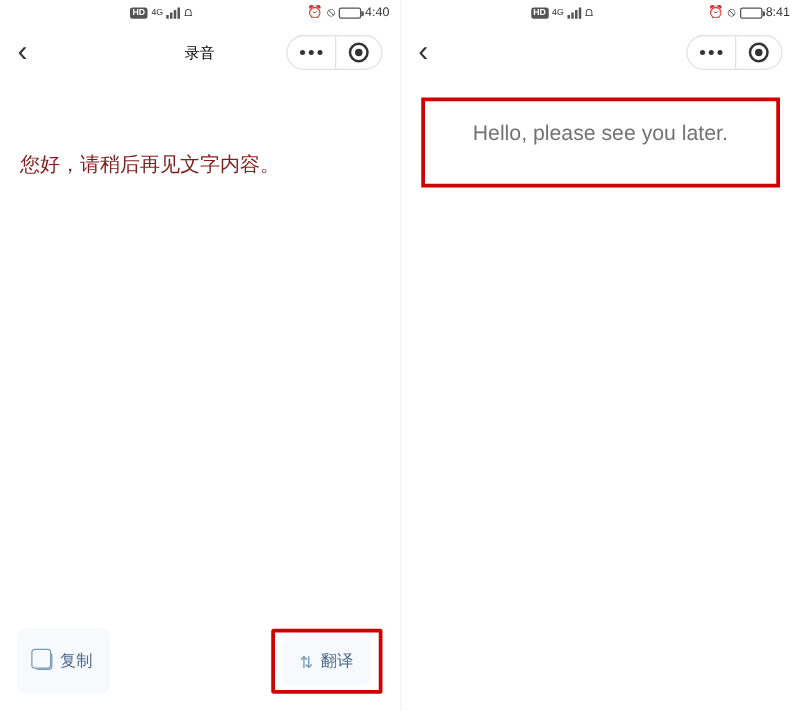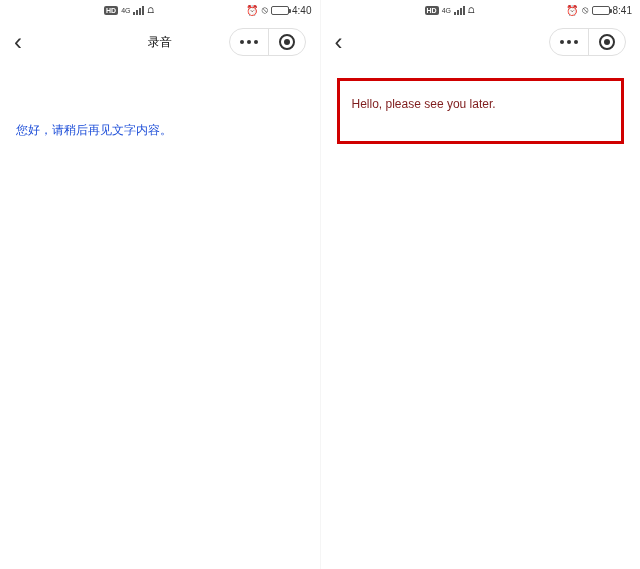--- a/index.html
+++ b/index.html
@@ -106,32 +106,33 @@
     .capsule-divider {
       width: 1px;
       background: #e0e0e0;
     }
     .content {
       flex: 1;
       padding: 18px 16px;
       position: relative;
     }
     .transcript-text {
-      font-size: 12px;
-      color: #1d4ed8;
+      font-size: 16px;
+      color: #7f1d1d;
       margin-top: 40px;
     }
     .highlight-box {
       border: 3px solid #d00000;
       padding: 16px 12px 30px 12px;
       margin-top: -4px;
     }
     .translation-text {
-      font-size: 12px;
-      color: #7f1d1d;
+      font-size: 17px;
+      color: #737373;
+      text-align: center;
     }
     .bottom-bar {
       position: absolute;
       bottom: 14px;
       left: 0;
       right: 0;
       display: flex;
       justify-content: space-between;
       padding: 0 14px;
     }
@@ -250,20 +251,32 @@
               <span class="target-center"></span>
             </span>
         </div>
       </div>
     </div>
   </div>
 
   <div class="content">
     <div class="transcript-text">您好，请稍后再见文字内容。</div>
 
+    <div class="bottom-bar">
+      <div class="action-btn">
+        <span class="icon-copy"></span>
+        <span>复制</span>
+      </div>
+      <div class="translate-wrap">
+        <div class="action-btn">
+          <span class="icon-translate">⇅</span>
+          <span>翻译</span>
+        </div>
+      </div>
+    </div>
   </div>
 </div>
 
 <div class="phone">
   <div class="status-bar">
     <div class="status-left">
       <span class="hd-badge">HD</span>
       <span style="font-size:7px;">4G</span>
       <span class="signal-bars">
           <span></span>

